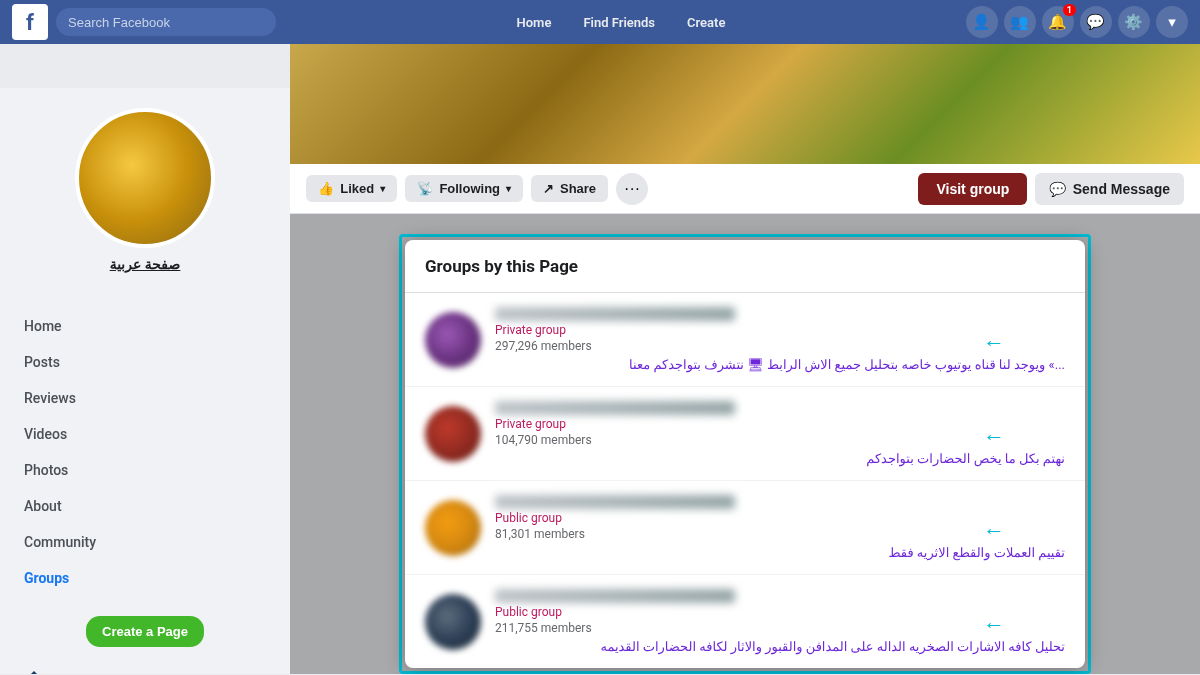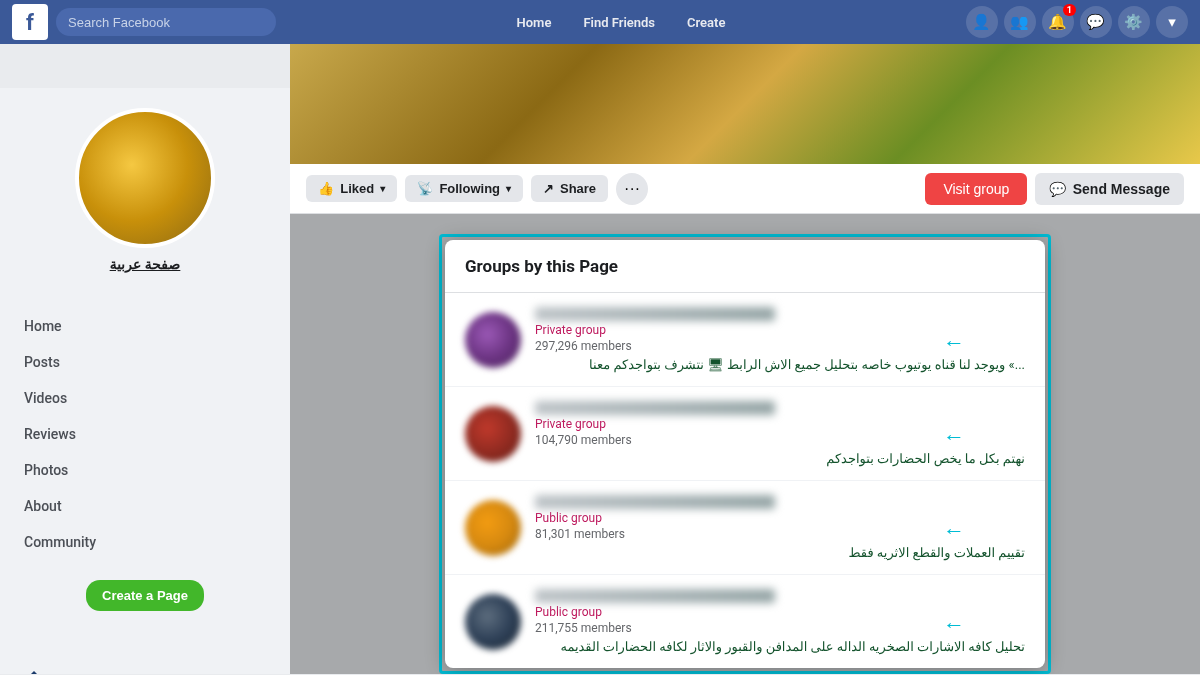--- a/index.html
+++ b/index.html
@@ -179,27 +179,27 @@
       border: none;
       border-radius: 6px;
       padding: 6px 12px;
       font-size: 13px;
       font-weight: 600;
       color: #1c1e21;
       cursor: pointer;
     }
     .action-btn-spacer { flex: 1; }
     .visit-group-btn {
-      background: #ef4444;
+      background: #7f1d1d;
       color: #fff;
       border: none;
       border-radius: 6px;
       padding: 8px 18px;
       font-size: 14px;
-      font-weight: 400;
+      font-weight: 700;
       cursor: pointer;
     }
     .send-message-btn {
       background: #e4e6ea;
       color: #1c1e21;
       border: none;
       border-radius: 6px;
       padding: 8px 14px;
       font-size: 14px;
       font-weight: 600;
@@ -234,21 +234,21 @@
       border: 3px solid #00bcd4;
       border-radius: 4px;
       padding: 3px;
       position: relative;
     }
 
     
     .modal-dialog {
       background: #fff;
       border-radius: 8px;
-      width: 600px;
+      width: 680px;
       max-height: 480px;
       overflow: hidden;
       box-shadow: 0 2px 20px rgba(0,0,0,0.3);
     }
     .modal-header {
       padding: 16px 20px;
       border-bottom: 1px solid #dddfe2;
     }
     .modal-title {
       font-size: 17px;
@@ -299,21 +299,21 @@
       color: #be185d;
       margin-bottom: 2px;
     }
     .group-members {
       font-size: 12px;
       color: #65676b;
       margin-bottom: 4px;
     }
     .group-desc {
       font-size: 13px;
-      color: #14532d;
+      color: #6d28d9;
       direction: rtl;
       text-align: right;
     }
 
     
     .arrow-indicator {
       color: #00bcd4;
       font-size: 22px;
       position: absolute;
       right: 80px;
@@ -368,25 +368,26 @@
 
 <div class="page-wrapper">
 
   <div class="left-sidebar">
     <div class="page-avatar"></div>
     <div class="page-name">صفحة عربية</div>
 
     <div class="sidebar-nav">
       <div class="sidebar-nav-item">Home</div>
       <div class="sidebar-nav-item">Posts</div>
+      <div class="sidebar-nav-item">Reviews</div>
       <div class="sidebar-nav-item">Videos</div>
-      <div class="sidebar-nav-item">Reviews</div>
       <div class="sidebar-nav-item">Photos</div>
       <div class="sidebar-nav-item">About</div>
       <div class="sidebar-nav-item">Community</div>
+      <div class="sidebar-nav-item active">Groups</div>
     </div>
 
     <button class="create-page-btn">Create a Page</button>
 
     <div class="athar-logo">
       <div class="athar-logo-icon" style="width:28px;height:28px;background:#1a3a6b;display:inline-block;margin-right:4px;vertical-align:middle;clip-path:polygon(50% 0%,100% 50%,50% 100%,0% 50%);"></div>
       
     </div>
   </div>
 

